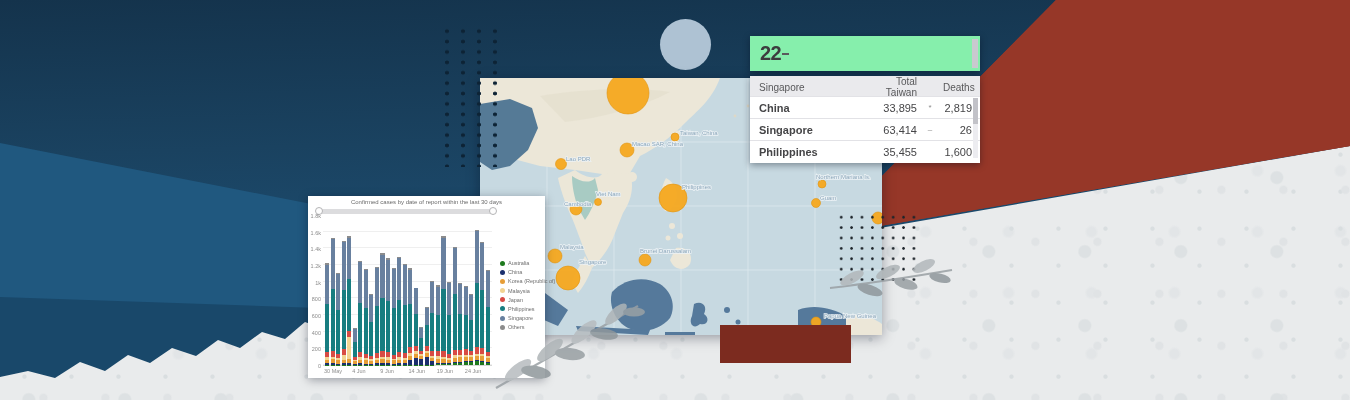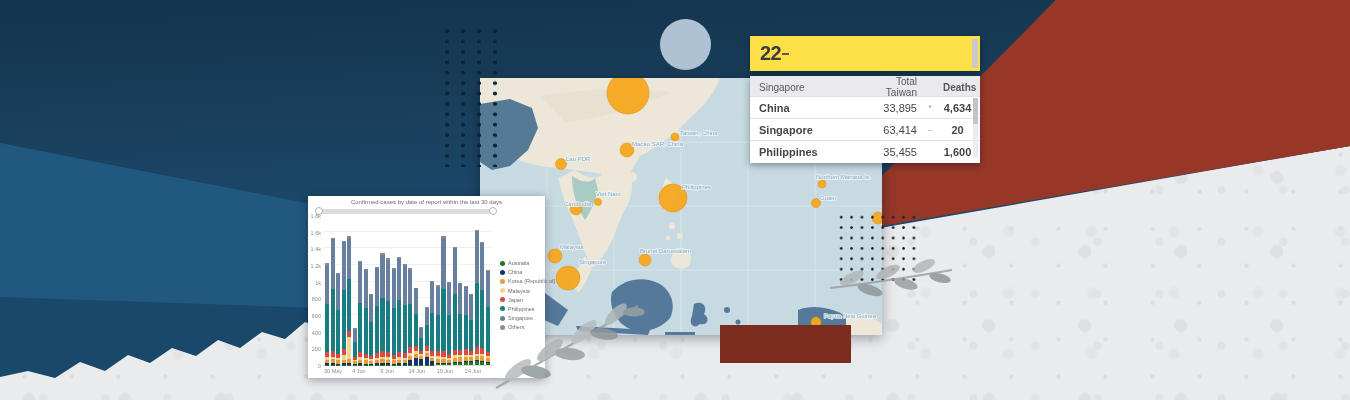--- a/index.html
+++ b/index.html
@@ -56,40 +56,40 @@
   .leaf-2{left:826px;top:244px;}
 
   
   .map-panel{position:absolute;left:480px;top:78px;width:402px;height:257px;
     background:#c7d9e1;box-shadow:0 3px 12px rgba(0,10,25,.35);z-index:10;}
   .map-label{font-size:6px;fill:#8ba6ba;paint-order:stroke;stroke:#ecf2f5;
     stroke-width:1.6px;font-family:"Liberation Sans",sans-serif;}
 
   
   .tbl-title{position:absolute;left:750px;top:36px;width:230px;height:35px;
-    background:#fde047;box-shadow:0 2px 7px rgba(0,10,25,.4);z-index:20;
+    background:#86efac;box-shadow:0 2px 7px rgba(0,10,25,.4);z-index:20;
     display:flex;align-items:center;padding:0 10px;color:#3c3c3e;}
   .tbl-title .num{font-size:20px;font-weight:700;letter-spacing:-.5px;}
   .tbl-title .txt{font-size:13px;font-weight:600;margin-left:6px;white-space:nowrap;
     overflow:hidden;}
   .text-cursor{display:inline-block;width:7px;height:2px;background:#5a5a5c;
     margin-left:1px;vertical-align:baseline;}
   .tbl-title .sb{position:absolute;right:2px;top:3px;width:6px;height:29px;
     background:#c9c9cf;}
   .tbl{position:absolute;left:750px;top:76px;width:230px;height:87px;background:#fff;
     box-shadow:0 2px 7px rgba(0,10,25,.4);z-index:20;color:#454547;}
   .tbl .row{display:grid;grid-template-columns:110px 48px 26px 1fr;align-items:center;
     height:22px;border-top:1px solid #e2e2e6;font-size:11px;padding:0 8px 0 9px;}
   .tbl .hrow{height:20px;background:#eaeaed;border-top:none;font-size:10px;
     color:#58585a;}
   .tbl .c-loc{font-weight:700;}
   .tbl .hrow .c-loc{font-weight:400;}
   .tbl .c-cases{text-align:right;}
   .tbl .c-note{text-align:center;font-size:8px;color:#8a8a8a;}
-  .tbl .c-deaths{text-align:center;font-weight:bold;}
+  .tbl .c-deaths{text-align:right;}
   .tbl .sb{position:absolute;right:2px;top:22px;width:5px;height:60px;
     background:#ececf0;}
   .tbl .sb-thumb{position:absolute;right:2px;top:22px;width:5px;height:26px;
     background:#c2c2c8;}
 
   
   .chart-panel{position:absolute;left:308px;top:196px;width:237px;height:182px;
     background:#fff;box-shadow:0 2px 9px rgba(0,10,25,.35);z-index:15;}
   .chart-title{position:absolute;left:0;top:3px;width:100%;text-align:center;
     font-size:6px;color:#6b6b6b;}
@@ -227,27 +227,27 @@
     <div class="row hrow">
       <span class="c-loc">Singapore</span>
       <span class="c-cases">Total Taiwan</span>
       <span class="c-note"></span>
       <span class="c-deaths">Deaths</span>
     </div>
     <div class="row">
       <span class="c-loc">China</span>
       <span class="c-cases">33,895</span>
       <span class="c-note">*</span>
-      <span class="c-deaths">4,634</span>
+      <span class="c-deaths">2,819</span>
     </div>
     <div class="row">
       <span class="c-loc">Singapore</span>
       <span class="c-cases">63,414</span>
       <span class="c-note">–</span>
-      <span class="c-deaths">20</span>
+      <span class="c-deaths">26</span>
     </div>
     <div class="row">
       <span class="c-loc">Philippines</span>
       <span class="c-cases">35,455</span>
       <span class="c-note"></span>
       <span class="c-deaths">1,600</span>
     </div>
     <span class="sb"></span>
     <span class="sb-thumb"></span>
   </div>

